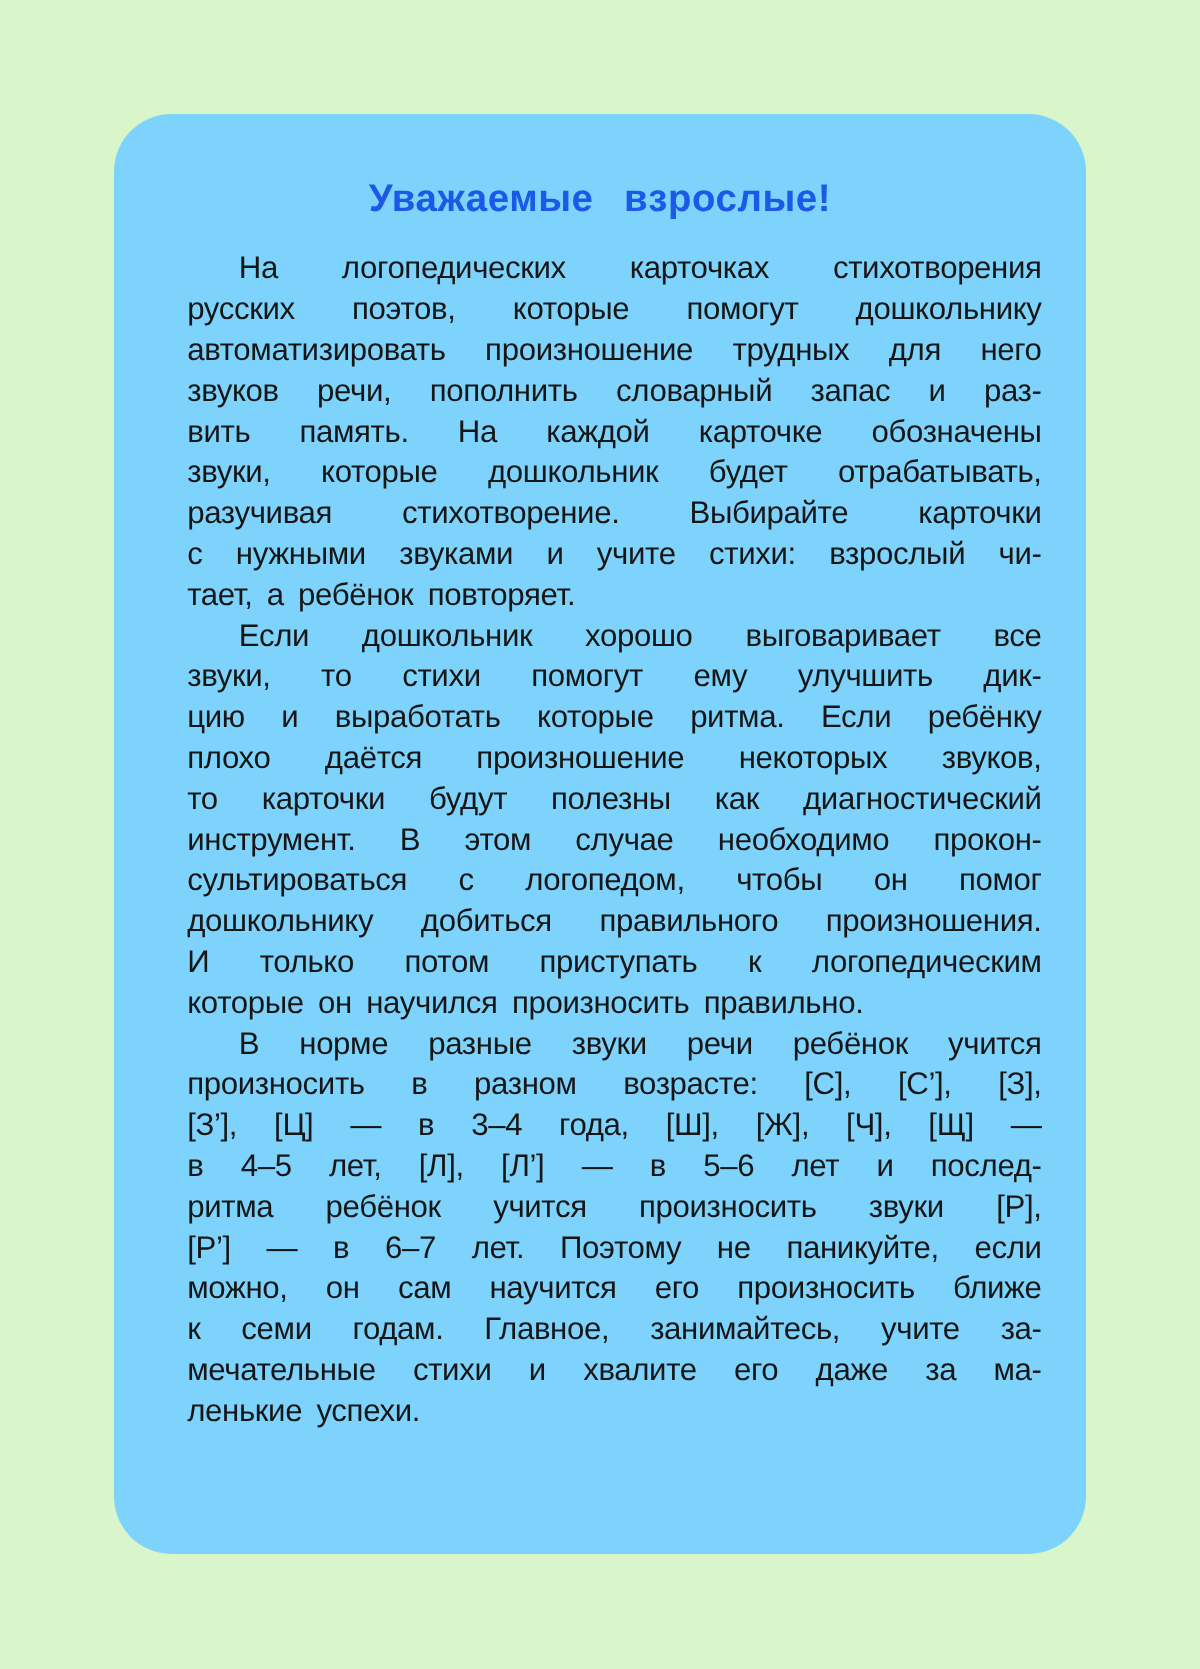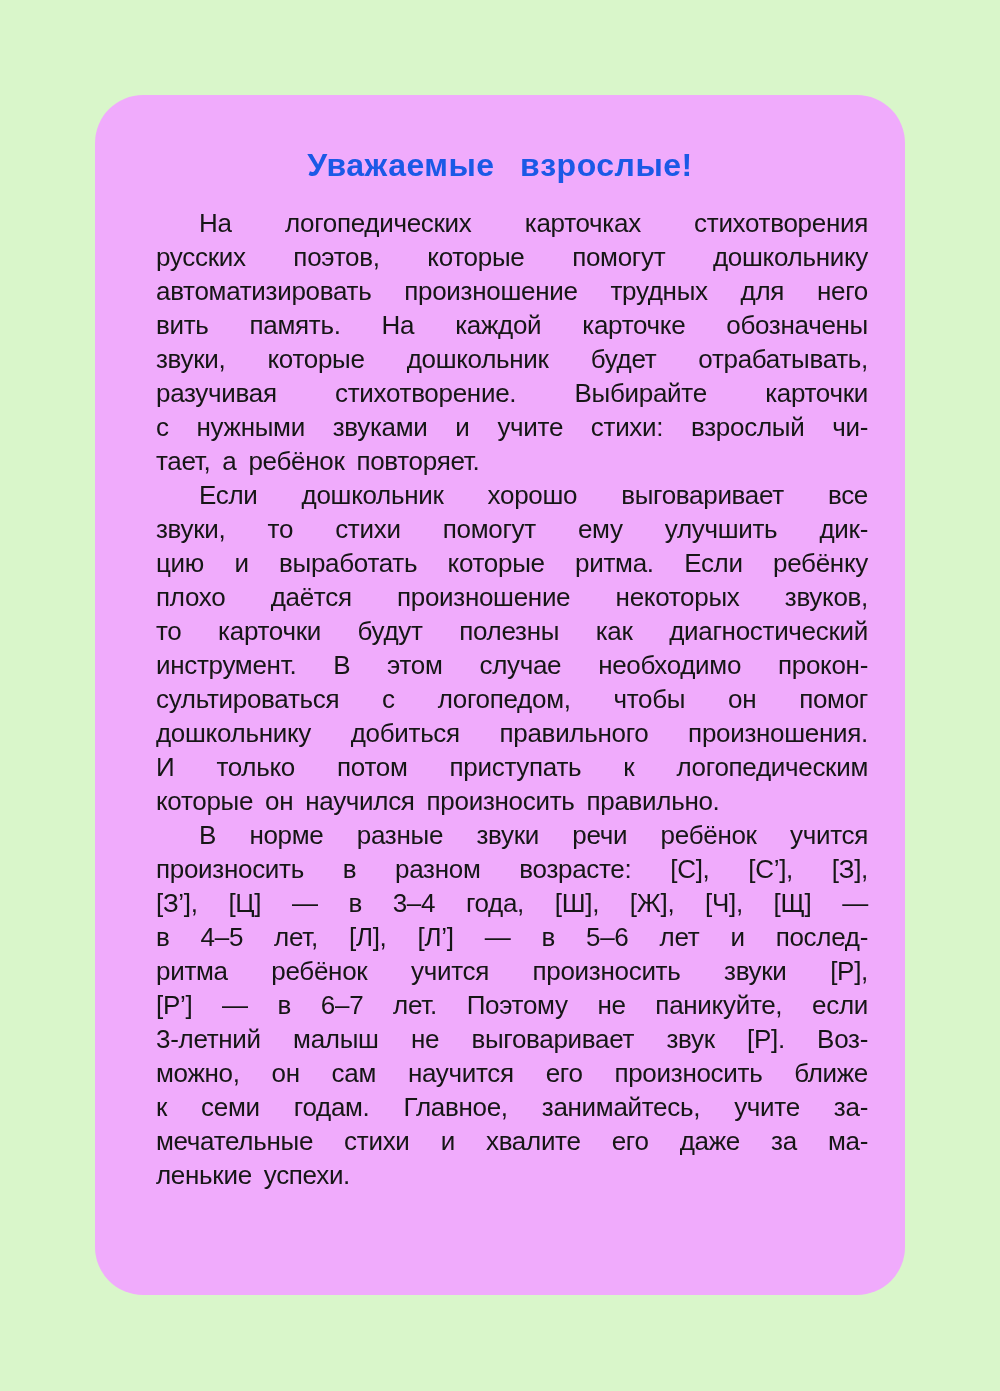--- a/index.html
+++ b/index.html
@@ -11,21 +11,21 @@
     height: 1391px;
     background: #d9f6ca;
     font-family: "Liberation Sans", sans-serif;
     overflow: hidden;
   }
   .card {
     box-sizing: border-box;
     width: 810px;
     height: 1200px;
     margin: 95px auto 0 auto;
-    background: #f0abfc;
+    background: #7dd3fc;
     border-radius: 48px;
     padding: 50px 37px 12px 37px;
   }
   .heading {
     text-align: center;
     font-size: 32px;
     font-weight: bold;
     line-height: 40px;
     letter-spacing: 0.5px;
     word-spacing: 16px;
@@ -60,20 +60,21 @@
 </head>
 <body>
 
 <div class="card">
   <div class="heading">Уважаемые взрослые!</div>
   <div class="body-text">
       <div class="para">
         <div class="line first">На логопедических карточках стихотворения</div>
         <div class="line">русских поэтов, которые помогут дошкольнику</div>
         <div class="line">автоматизировать произношение трудных для него</div>
+        <div class="line">звуков речи, пополнить словарный запас и раз-</div>
         <div class="line">вить память. На каждой карточке обозначены</div>
         <div class="line">звуки, которые дошкольник будет отрабатывать,</div>
         <div class="line">разучивая стихотворение. Выбирайте карточки</div>
         <div class="line">с нужными звуками и учите стихи: взрослый чи-</div>
         <div class="line last">тает, а ребёнок повторяет.</div>
       </div>
       <div class="para">
         <div class="line first">Если дошкольник хорошо выговаривает все</div>
         <div class="line">звуки, то стихи помогут ему улучшить дик-</div>
         <div class="line">цию и выработать которые ритма. Если ребёнку</div>
@@ -85,20 +86,19 @@
         <div class="line">И только потом приступать к логопедическим</div>
         <div class="line last">которые он научился произносить правильно.</div>
       </div>
       <div class="para">
         <div class="line first">В норме разные звуки речи ребёнок учится</div>
         <div class="line">произносить в разном возрасте: [С], [С’], [З],</div>
         <div class="line">[З’], [Ц] — в 3–4 года, [Ш], [Ж], [Ч], [Щ] —</div>
         <div class="line">в 4–5 лет, [Л], [Л’] — в 5–6 лет и послед-</div>
         <div class="line">ритма ребёнок учится произносить звуки [Р],</div>
         <div class="line">[Р’] — в 6–7 лет. Поэтому не паникуйте, если</div>
-        <div class="line">3-летний малыш не выговаривает звук [Р]. Воз-</div>
         <div class="line">можно, он сам научится его произносить ближе</div>
         <div class="line">к семи годам. Главное, занимайтесь, учите за-</div>
         <div class="line">мечательные стихи и хвалите его даже за ма-</div>
         <div class="line last">ленькие успехи.</div>
       </div>
     </div>
 </div>
 
 </body></html>

